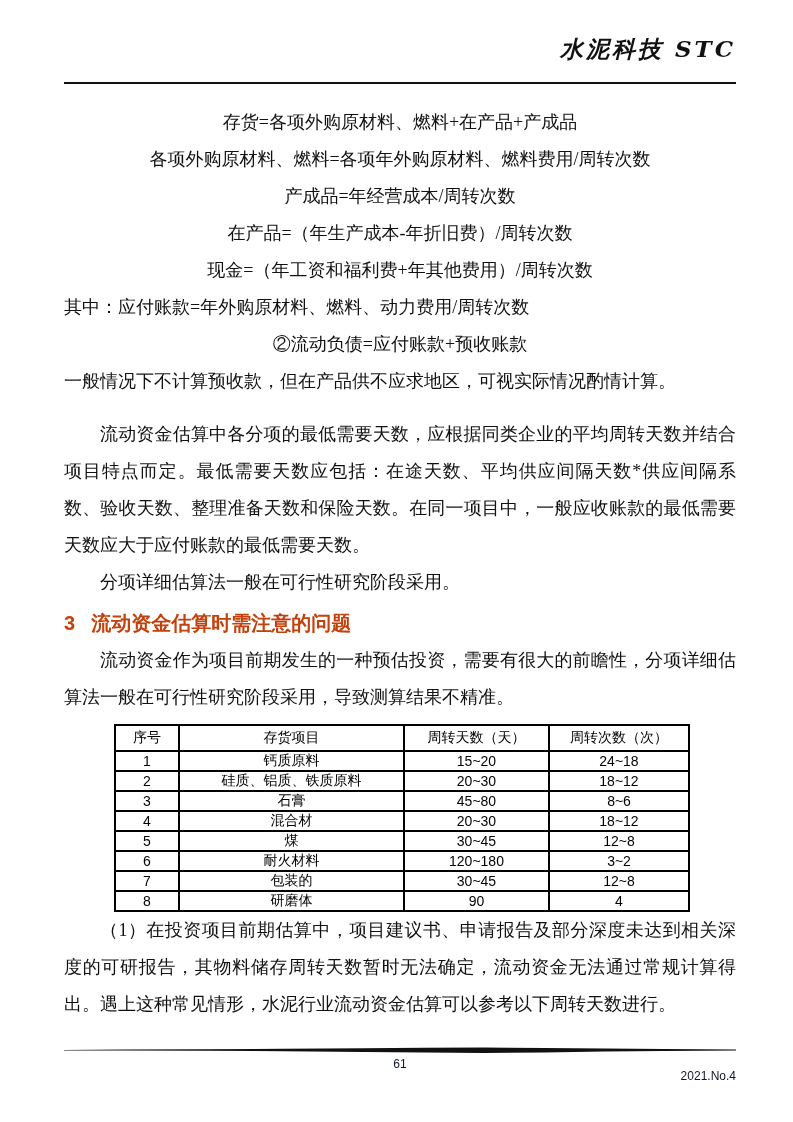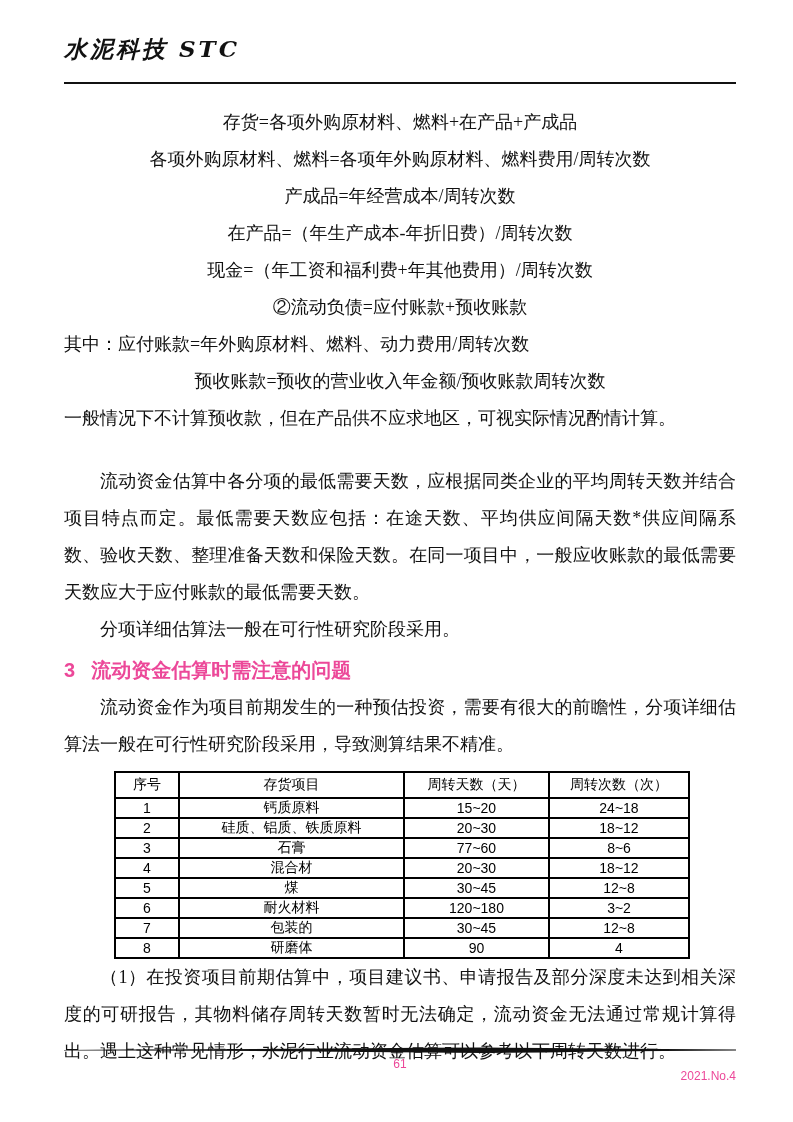--- a/index.html
+++ b/index.html
@@ -16,21 +16,21 @@
     background: #ffffff;
     color: #111111;
     overflow: hidden;
     box-sizing: border-box;
     padding: 0 57px 0 64px;
   }
   
   .journal-title {
     margin-top: 34px;
     height: 34px;
-    text-align: left;
+    text-align: right;
     font-size: 23px;
     font-weight: bold;
     font-style: italic;
     letter-spacing: 3px;
     font-family: "DejaVu Serif", "Liberation Serif", serif;
   }
   .top-rule {
     margin-top: 14px;
     height: 2px;
     background: #111111;
@@ -47,29 +47,29 @@
   .formula-line.align-center { text-align: center; }
   .formula-line.align-left   { text-align: left; }
   
   .para {
     margin: 0;
     font-size: 18px;
     line-height: 37px;
     text-align: justify;
     text-indent: 2em;
   }
-  .para.first-gap { margin-top: 26px; }
+  .para.first-gap { margin-top: 16px; }
   
   .section-heading {
     margin: 5px 0 2px 0;
     font-family: "Liberation Sans", "DejaVu Sans", sans-serif;
     font-weight: bold;
     font-size: 20px;
     line-height: 34px;
-    color: #ec4899;
+    color: #c2410c;
   }
   .section-heading .sec-num { margin-right: 16px; }
   
   .inv-table {
     border-collapse: collapse;
     margin: 8px 0 0 50px;
     width: 566px;
     table-layout: fixed;
     font-family: "Liberation Sans", "DejaVu Sans", sans-serif;
     font-size: 14px;
@@ -98,21 +98,21 @@
     top: 1046px;
   }
   .footer-rule { display: block; width: 100%; height: 9px; }
   .footer-row {
     position: relative;
     margin-top: 1px;
     text-align: center;
     font-family: "Liberation Sans", "DejaVu Sans", sans-serif;
     font-size: 12px;
     line-height: 16px;
-    color: #ec4899;
+    color: #0f172a;
   }
   .footer-issue {
     position: absolute;
     right: 0;
     top: 12px;
   }
 </style>
 </head>
 <body>
 
@@ -121,23 +121,22 @@
   <div class="journal-title">水泥科技 STC</div>
 
   <div class="top-rule"></div>
 
   <div class="formula-block">
       <div class="formula-line align-center">存货=各项外购原材料、燃料+在产品+产成品</div>
       <div class="formula-line align-center">各项外购原材料、燃料=各项年外购原材料、燃料费用/周转次数</div>
       <div class="formula-line align-center">产成品=年经营成本/周转次数</div>
       <div class="formula-line align-center">在产品=（年生产成本-年折旧费）/周转次数</div>
       <div class="formula-line align-center">现金=（年工资和福利费+年其他费用）/周转次数</div>
+      <div class="formula-line align-left">其中：应付账款=年外购原材料、燃料、动力费用/周转次数</div>
       <div class="formula-line align-center">②流动负债=应付账款+预收账款</div>
-      <div class="formula-line align-left">其中：应付账款=年外购原材料、燃料、动力费用/周转次数</div>
-      <div class="formula-line align-center">预收账款=预收的营业收入年金额/预收账款周转次数</div>
       <div class="formula-line align-left">一般情况下不计算预收款，但在产品供不应求地区，可视实际情况酌情计算。</div>
     </div>
 
   <p class="para first-gap">流动资金估算中各分项的最低需要天数，应根据同类企业的平均周转天数并结合项目特点而定。最低需要天数应包括：在途天数、平均供应间隔天数*供应间隔系数、验收天数、整理准备天数和保险天数。在同一项目中，一般应收账款的最低需要天数应大于应付账款的最低需要天数。</p>
 
   <p class="para">分项详细估算法一般在可行性研究阶段采用。</p>
 
   <h2 class="section-heading">
     <span class="sec-num">3</span><span>流动资金估算时需注意的问题</span>
   </h2>
@@ -162,21 +161,21 @@
         </tr>
         <tr>
           <td class="c0">2</td>
           <td class="c1">硅质、铝质、铁质原料</td>
           <td class="c2">20~30</td>
           <td class="c3">18~12</td>
         </tr>
         <tr>
           <td class="c0">3</td>
           <td class="c1">石膏</td>
-          <td class="c2">77~60</td>
+          <td class="c2">45~80</td>
           <td class="c3">8~6</td>
         </tr>
         <tr>
           <td class="c0">4</td>
           <td class="c1">混合材</td>
           <td class="c2">20~30</td>
           <td class="c3">18~12</td>
         </tr>
         <tr>
           <td class="c0">5</td>

